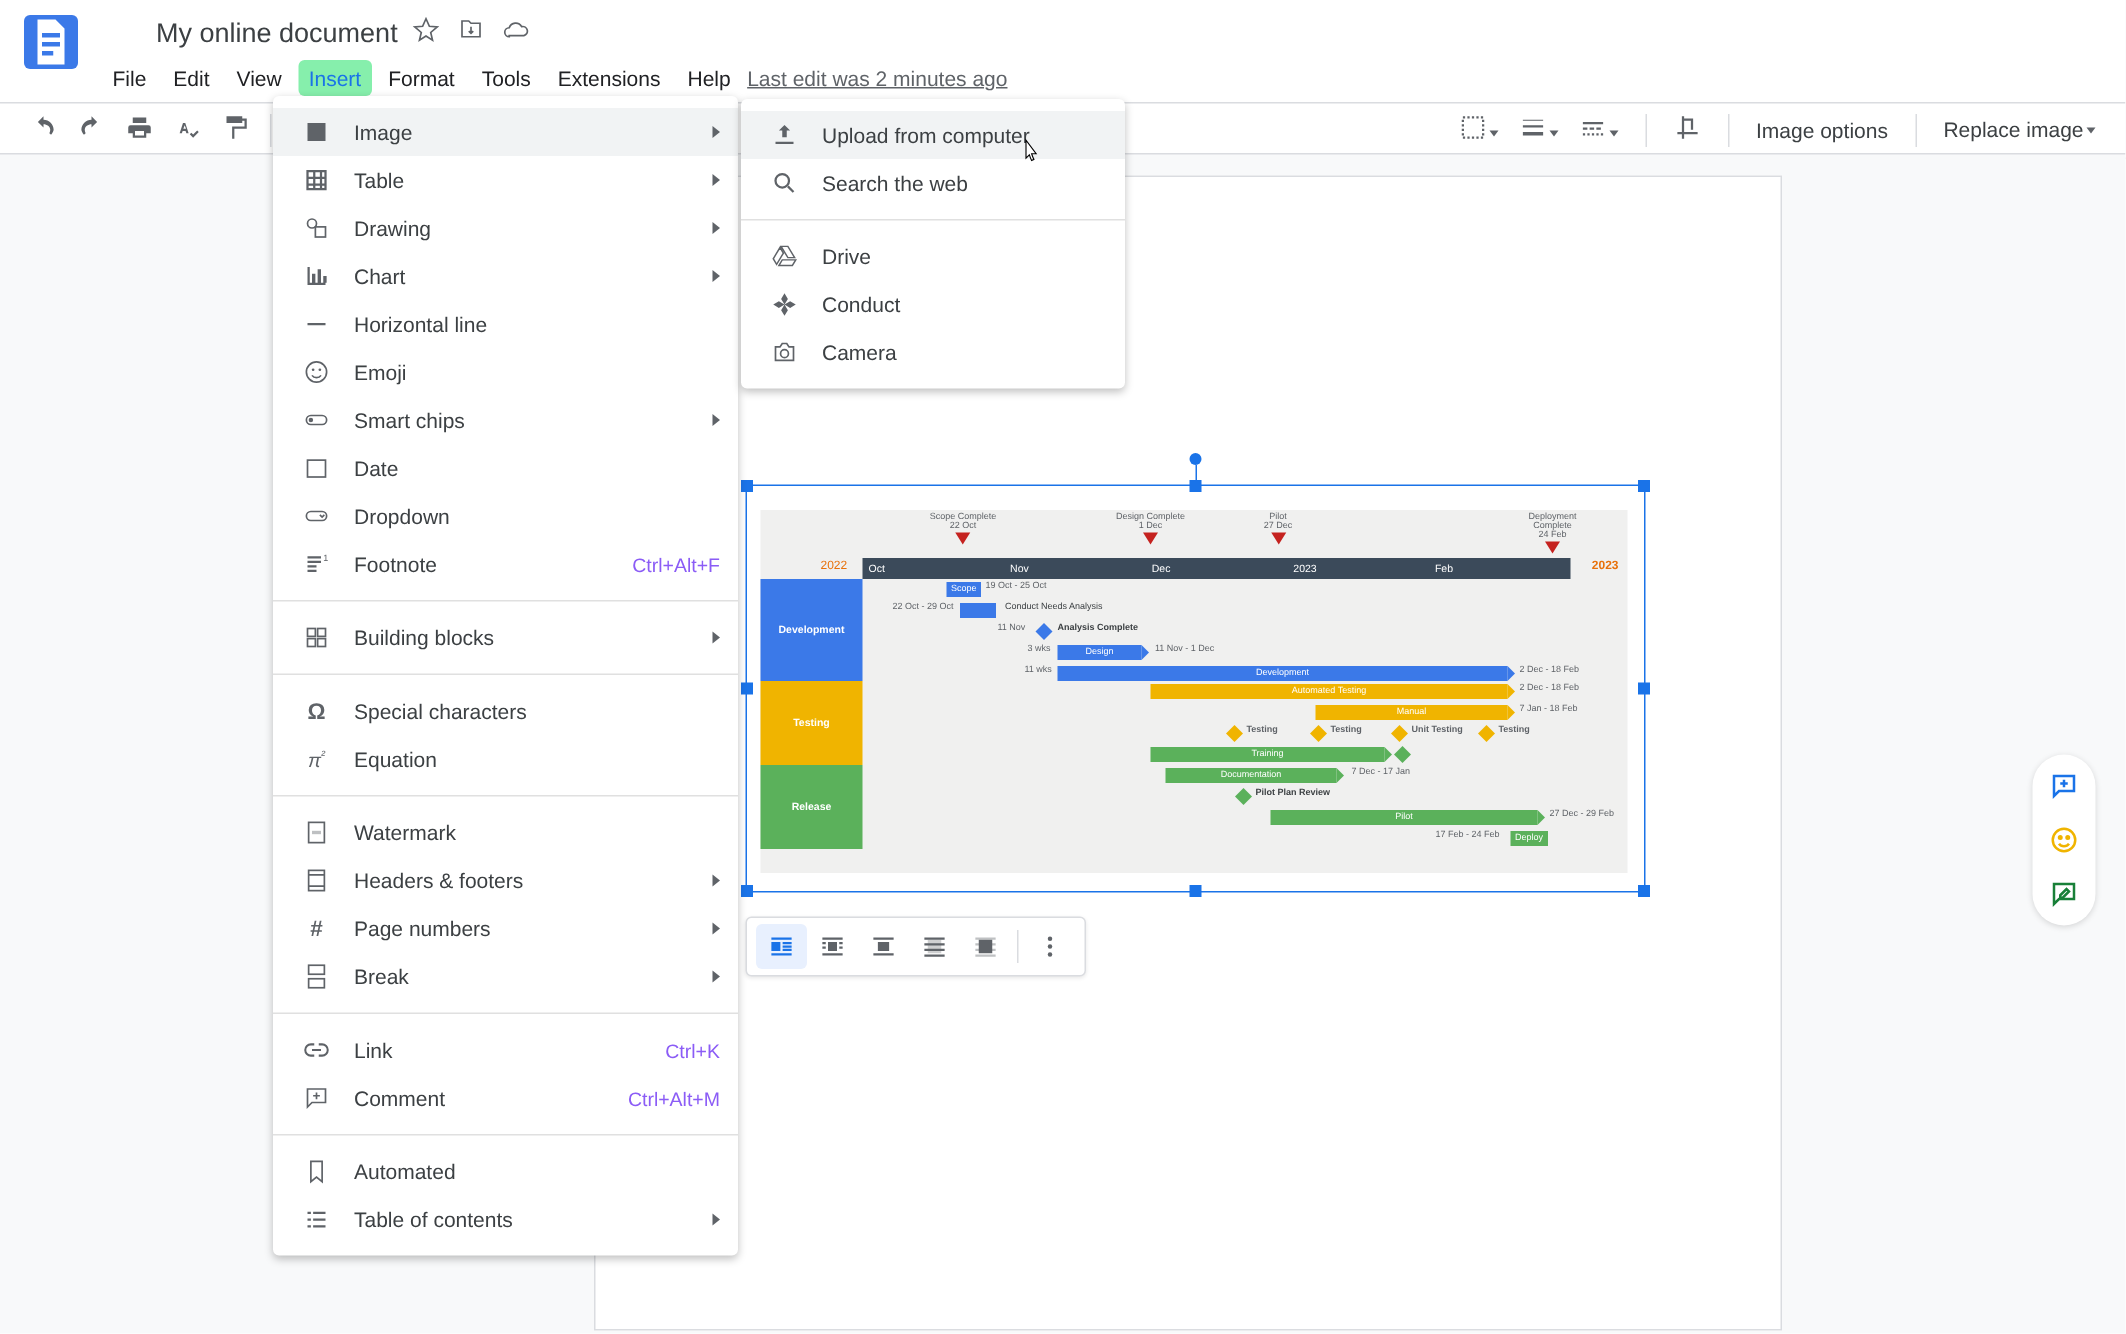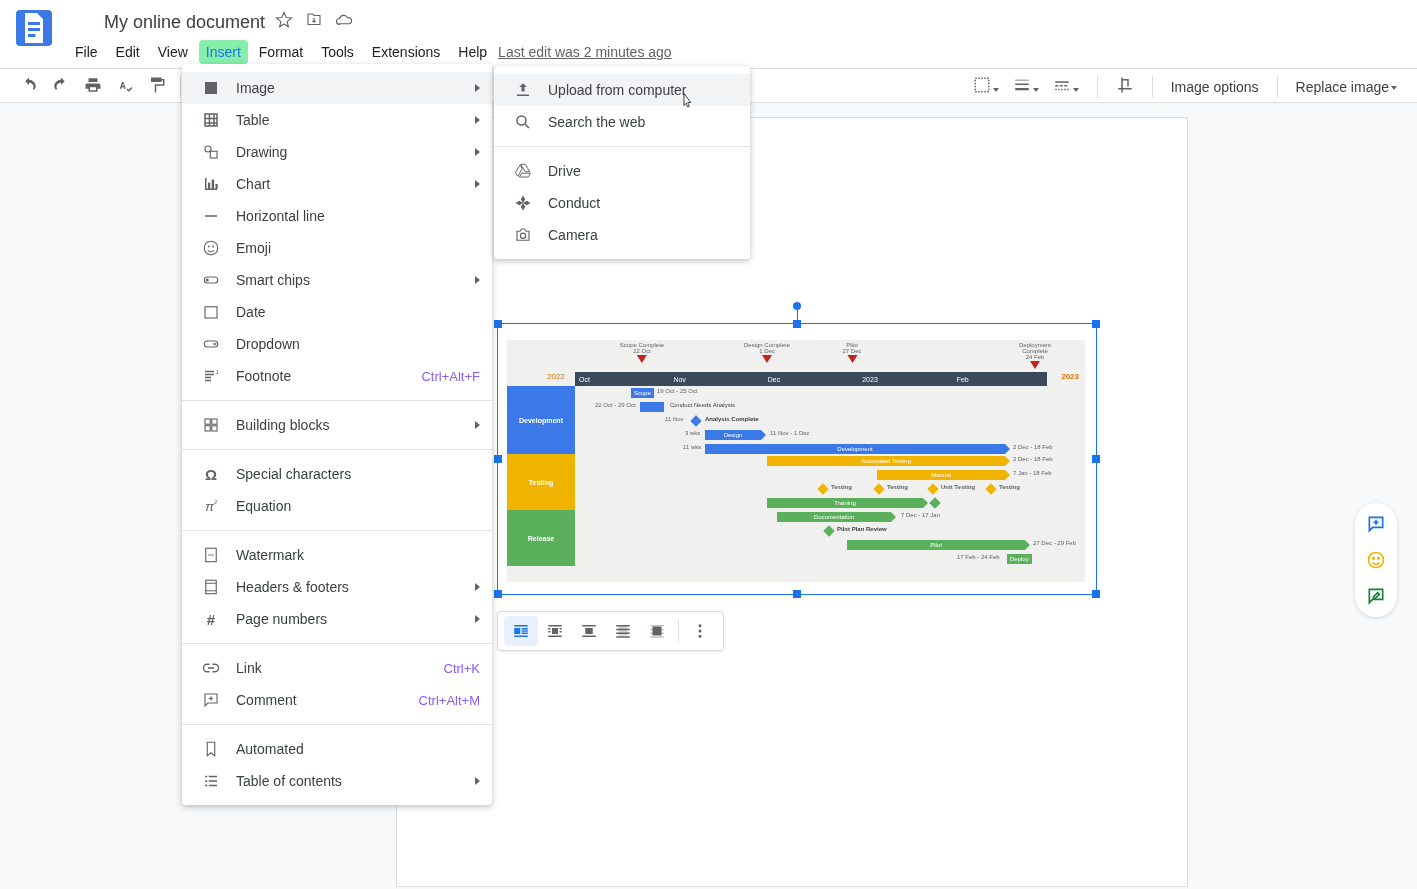--- a/index.html
+++ b/index.html
@@ -501,20 +501,30 @@
         </svg>
       </span>
       <span class="label">Headers &amp; footers</span>
       <span class="sub-arrow"></span>
     </div>
   <div class="dropdown-row">
       <span class="icon" style="font-size:15px;font-weight:bold">#</span>
       <span class="label">Page numbers</span>
       <span class="sub-arrow"></span>
     </div>
+  <div class="dropdown-row">
+      <span class="icon">
+        <svg viewBox="0 0 24 24">
+          <rect x="5" y="2" width="14" height="8" fill="none" stroke="#5f6368" stroke-width="1.5"></rect>
+          <rect x="5" y="14" width="14" height="8" fill="none" stroke="#5f6368" stroke-width="1.5"></rect>
+        </svg>
+      </span>
+      <span class="label">Break</span>
+      <span class="sub-arrow"></span>
+    </div>
 
   <div class="dropdown-sep"></div>
   <div class="dropdown-row">
       <span class="icon">
         <svg viewBox="0 0 24 24">
           <path d="M10 7H7a5 5 0 000 10h3m4-10h3a5 5 0 010 10h-3M8 12h8" fill="none" stroke="#5f6368" stroke-width="1.8"></path>
         </svg>
       </span>
       <span class="label">Link</span>
       <span class="shortcut">Ctrl+K</span>

